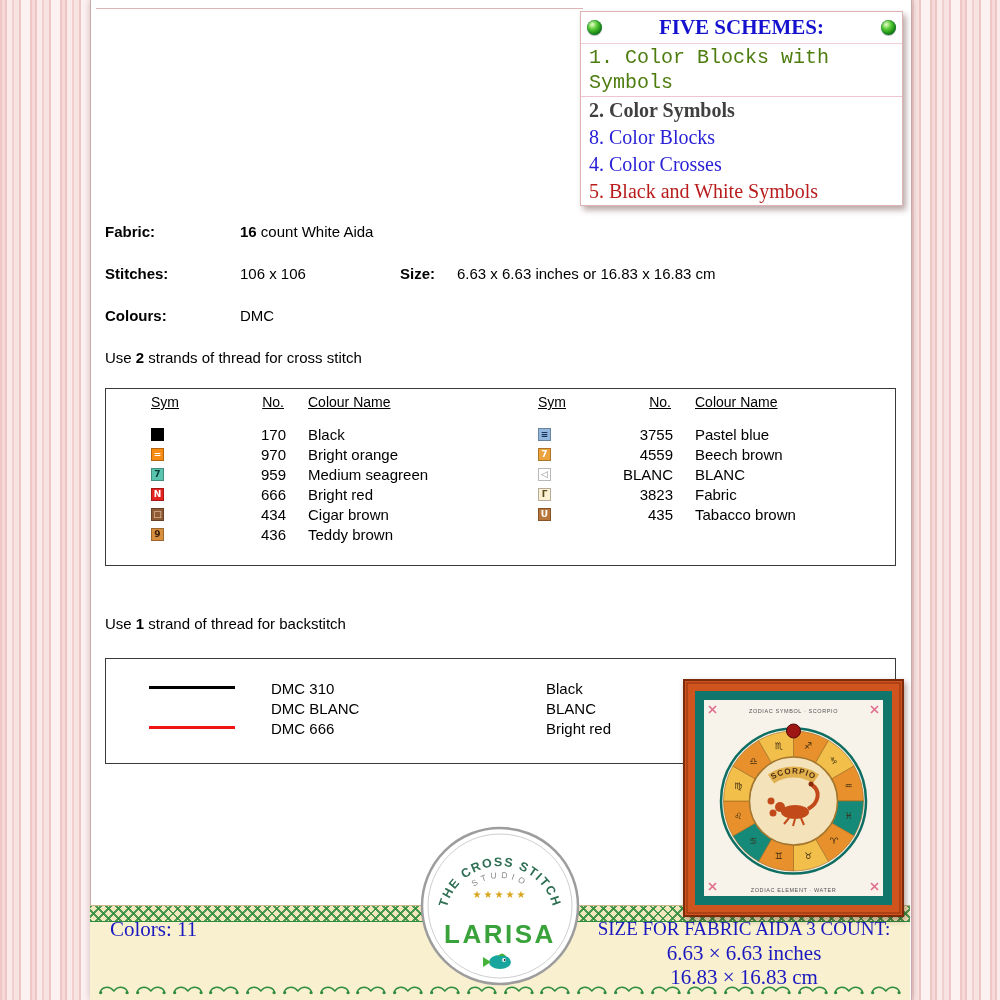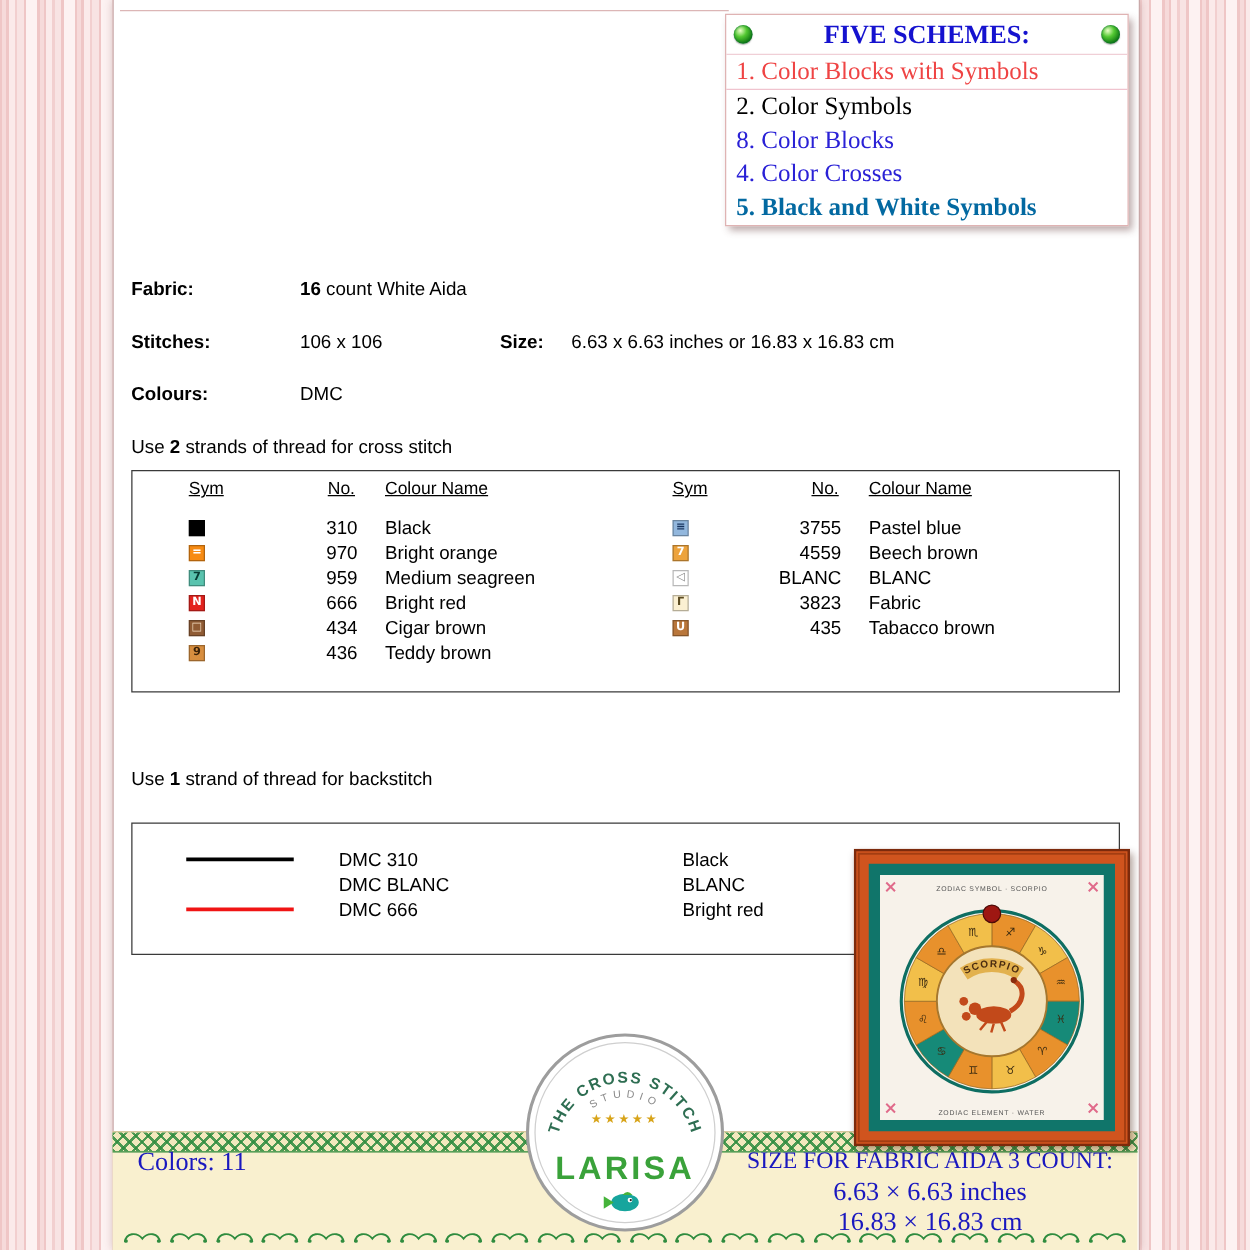--- a/index.html
+++ b/index.html
@@ -19,21 +19,21 @@
   .schemes-title{font-size:21px;font-weight:bold;}
   .scheme-item{font-size:20px;line-height:25px;padding:1px 8px;}
   .scheme-item.first{border-bottom:1px solid #f0c3ce;}
 
   
   .lab{position:absolute;font-weight:bold;font-size:15px;}
   .val{position:absolute;font-size:15px;}
   .note{position:absolute;font-size:15px;}
 
   
-  .ctable{position:absolute;left:105px;top:376px;width:789px;height:176px;border:1px solid #3a3a3a;background:#fff;}
+  .ctable{position:absolute;left:105px;top:388px;width:789px;height:176px;border:1px solid #3a3a3a;background:#fff;}
   .chead{position:absolute;top:5px;font-size:14px;text-decoration:underline;}
   .chead.num{width:58px;text-align:right;}
   .cgroup{position:absolute;top:35px;left:0;width:390px;}
   .cgroup.right{left:387px;}
   .crow{display:flex;align-items:center;height:20px;}
   .sym{width:13px;height:13px;margin-left:45px;display:flex;align-items:center;justify-content:center;
     font:bold 9px "DejaVu Sans",sans-serif;border:1px solid rgba(0,0,0,.28);box-sizing:border-box;flex:0 0 auto;}
   .cno{width:122px;text-align:right;font-size:15px;}
   .cname{margin-left:22px;font-size:15px;}
 
@@ -67,25 +67,25 @@
 <div class="stage">
   <div class="page"></div>
   <div class="top-rule"></div>
 
   <div class="schemes">
     <div class="schemes-header">
       <span class="ball"></span>
       <span class="schemes-title" style="color: rgb(21, 18, 207);">FIVE SCHEMES:</span>
       <span class="ball"></span>
     </div>
-    <div class="scheme-item first" style="color: #ef4444;">1. Color Blocks with Symbols</div>
-    <div class="scheme-item" style="color: #000000;">2. Color Symbols</div>
+    <div class="scheme-item first" style="color: #4d7c0f; font-family: Liberation Mono, monospace;">1. Color Blocks with Symbols</div>
+    <div class="scheme-item" style="color: #404040; font-weight: bold;">2. Color Symbols</div>
     <div class="scheme-item" style="color: rgb(42, 33, 214);">8. Color Blocks</div>
     <div class="scheme-item" style="color: rgb(42, 33, 214);">4. Color Crosses</div>
-    <div class="scheme-item" style="color: #0369a1; font-weight: bold;">5. Black and White Symbols</div>
+    <div class="scheme-item" style="color: #b91c1c;">5. Black and White Symbols</div>
   </div>
 
   <div class="lab" style="left:105px;top:223px">Fabric:</div>
   <div class="val" style="left:240px;top:223px"><b>16</b><span> count White Aida</span></div>
 
   <div class="lab" style="left:105px;top:265px">Stitches:</div>
   <div class="val" style="left:240px;top:265px">106 x 106</div>
   <div class="lab" style="left:400px;top:265px">Size:</div>
   <div class="val" style="left:457px;top:265px">6.63 x 6.63 inches or 16.83 x 16.83 cm</div>
 
@@ -98,21 +98,21 @@
     <div class="chead" style="left:45px">Sym</div>
     <div class="chead num" style="left:120px">No.</div>
     <div class="chead" style="left:202px">Colour Name</div>
     <div class="chead" style="left:432px">Sym</div>
     <div class="chead num" style="left:507px">No.</div>
     <div class="chead" style="left:589px">Colour Name</div>
 
     <div class="cgroup">
       <div class="crow">
         <span class="sym" style="background-color: rgb(0, 0, 0); color: rgb(255, 255, 255);"></span>
-        <span class="cno">310</span>
+        <span class="cno">170</span>
         <span class="cname">Black</span>
       </div>
       <div class="crow">
         <span class="sym" style="background-color: rgb(247, 139, 19); color: rgb(255, 255, 255);">=</span>
         <span class="cno">970</span>
         <span class="cname">Bright orange</span>
       </div>
       <div class="crow">
         <span class="sym" style="background-color: rgb(89, 195, 174); color: rgb(7, 59, 50);">7</span>
         <span class="cno">959</span>

